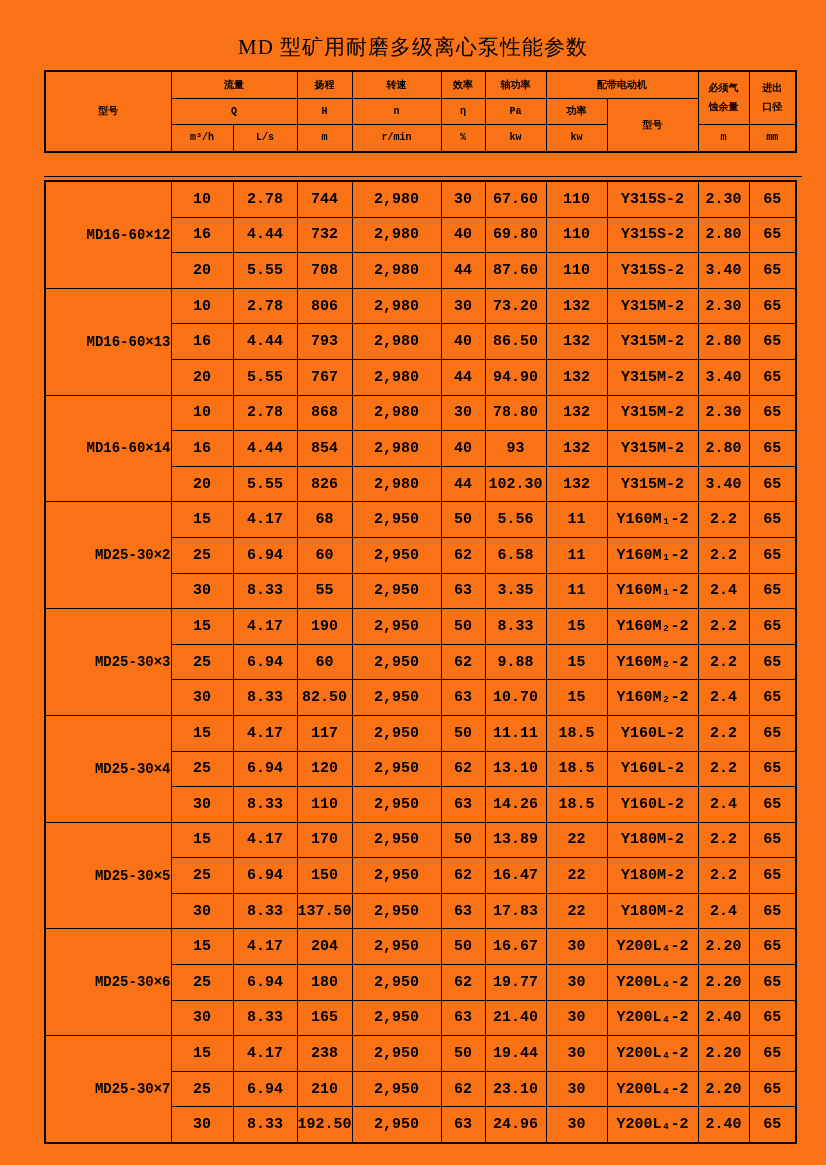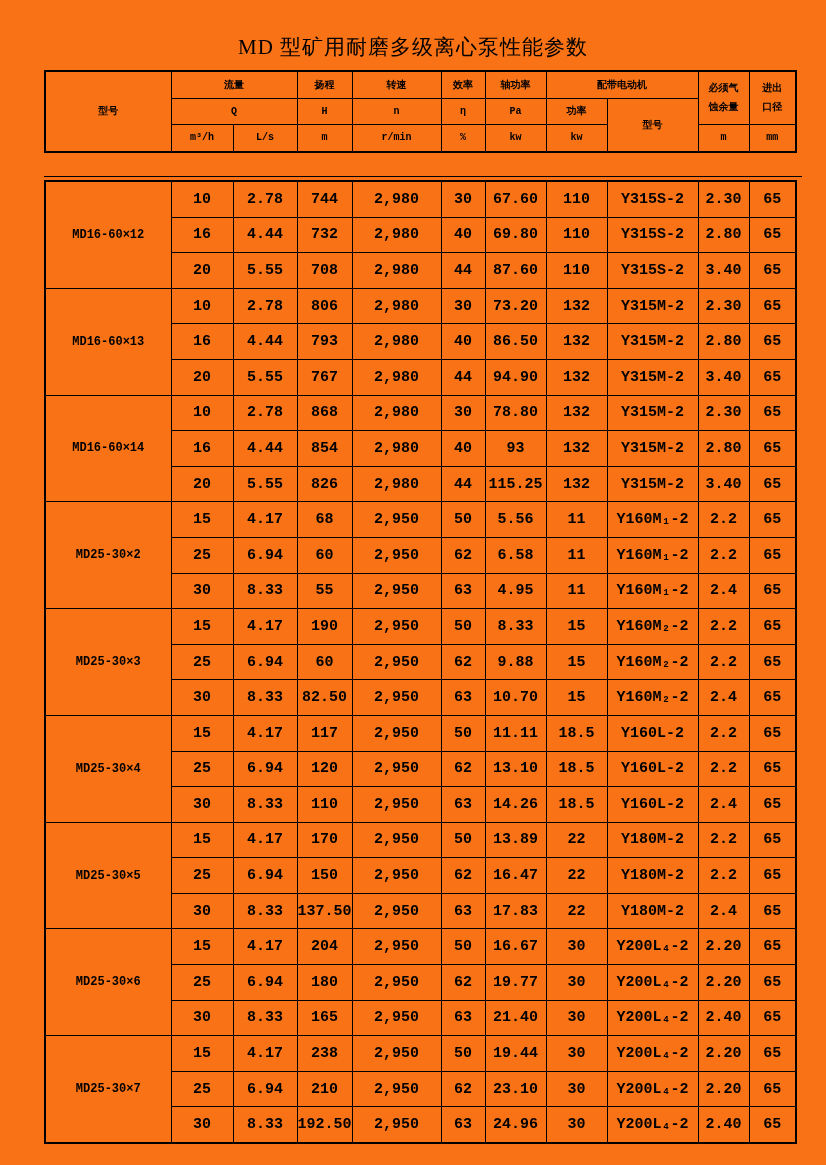--- a/index.html
+++ b/index.html
@@ -59,21 +59,21 @@
   .body-table {
     position: absolute;
     left: 44px;
     top: 180px;
   }
   .body-table td {
     height: 34.6px;
     font-size: 15px;
     font-weight: bold;
   }
-  .body-table td.model { font-size: 12px; }
+  .body-table td.model { font-size: 14px; text-align: right; }
   
   col.c-model { width: 126px; }
   col.c-m3h   { width: 62px; }
   col.c-ls    { width: 64px; }
   col.c-h     { width: 55px; }
   col.c-n     { width: 89px; }
   col.c-eta   { width: 44px; }
   col.c-pa    { width: 61px; }
   col.c-pw    { width: 61px; }
   col.c-mm2   { width: 91px; }
@@ -257,21 +257,21 @@
           <td>Y315M-2</td>
           <td>2.80</td>
           <td>65</td>
         </tr>
         <tr>
           <td>20</td>
           <td>5.55</td>
           <td>826</td>
           <td>2,980</td>
           <td>44</td>
-          <td>115.25</td>
+          <td>102.30</td>
           <td>132</td>
           <td>Y315M-2</td>
           <td>3.40</td>
           <td>65</td>
         </tr>
         <tr>
           <td rowspan="3" class="model">MD25-30×2</td>
           <td>15</td>
           <td>4.17</td>
           <td>68</td>
@@ -294,21 +294,21 @@
           <td>Y160M₁-2</td>
           <td>2.2</td>
           <td>65</td>
         </tr>
         <tr>
           <td>30</td>
           <td>8.33</td>
           <td>55</td>
           <td>2,950</td>
           <td>63</td>
-          <td>4.95</td>
+          <td>3.35</td>
           <td>11</td>
           <td>Y160M₁-2</td>
           <td>2.4</td>
           <td>65</td>
         </tr>
         <tr>
           <td rowspan="3" class="model">MD25-30×3</td>
           <td>15</td>
           <td>4.17</td>
           <td>190</td>

